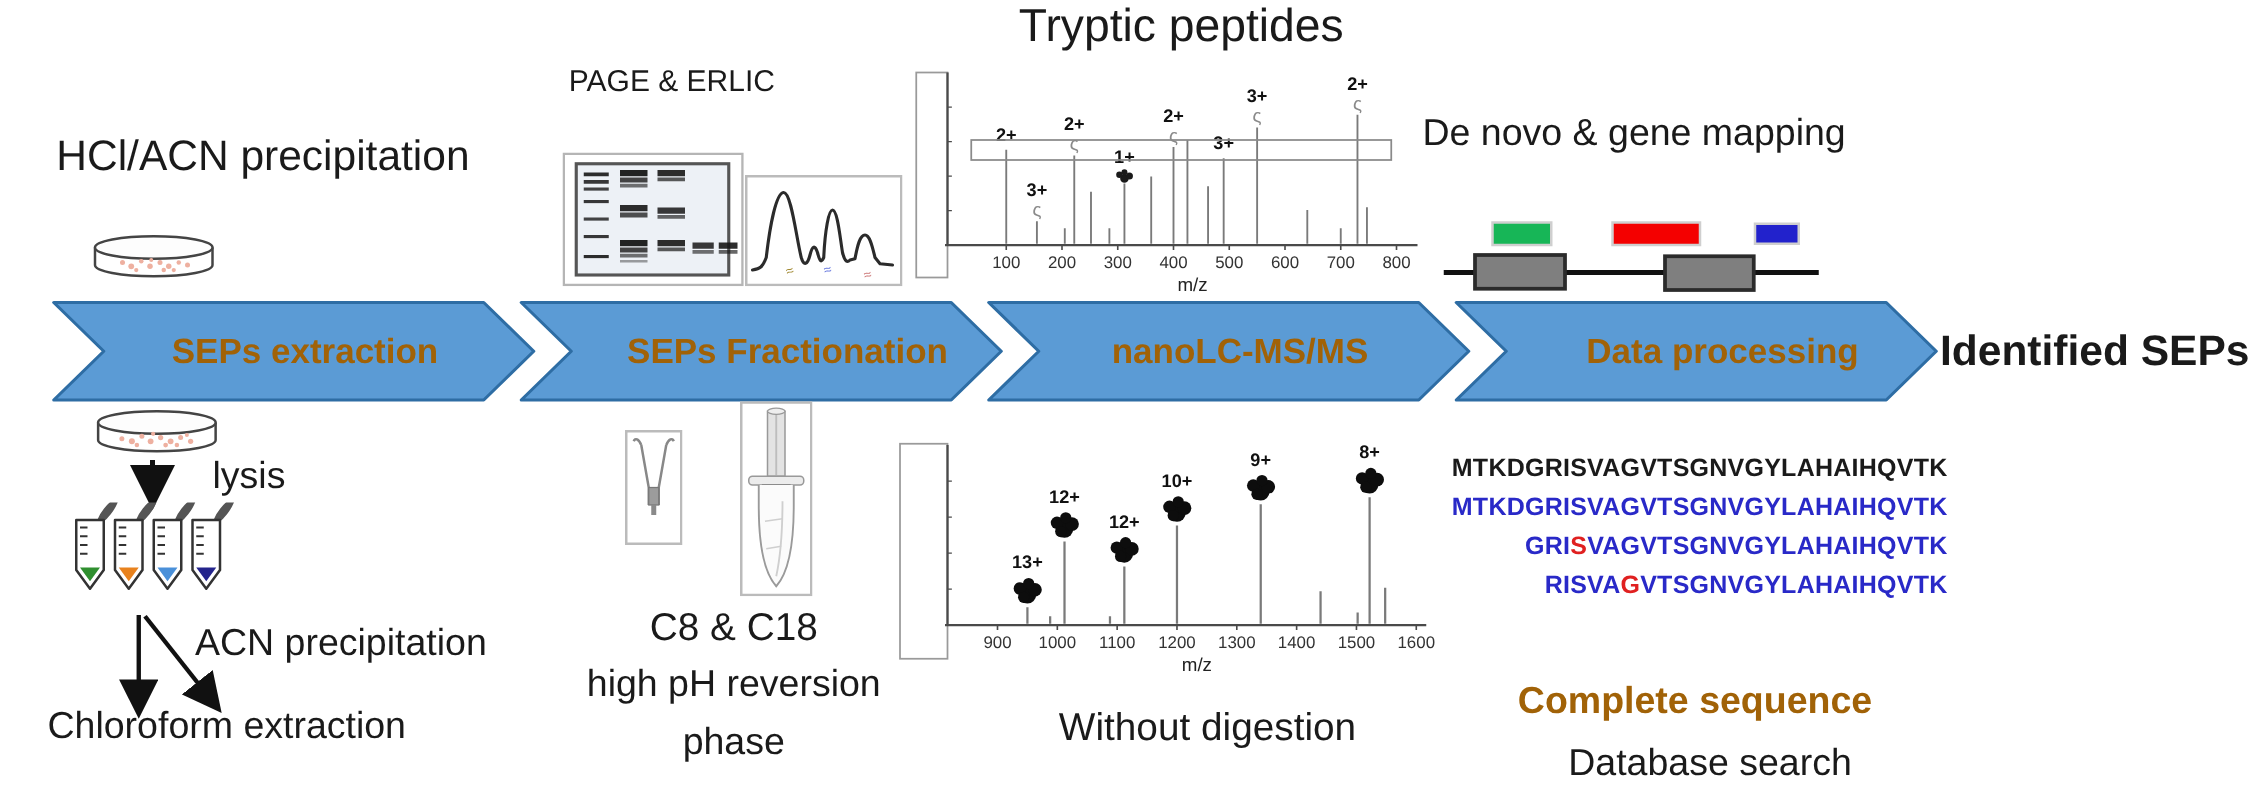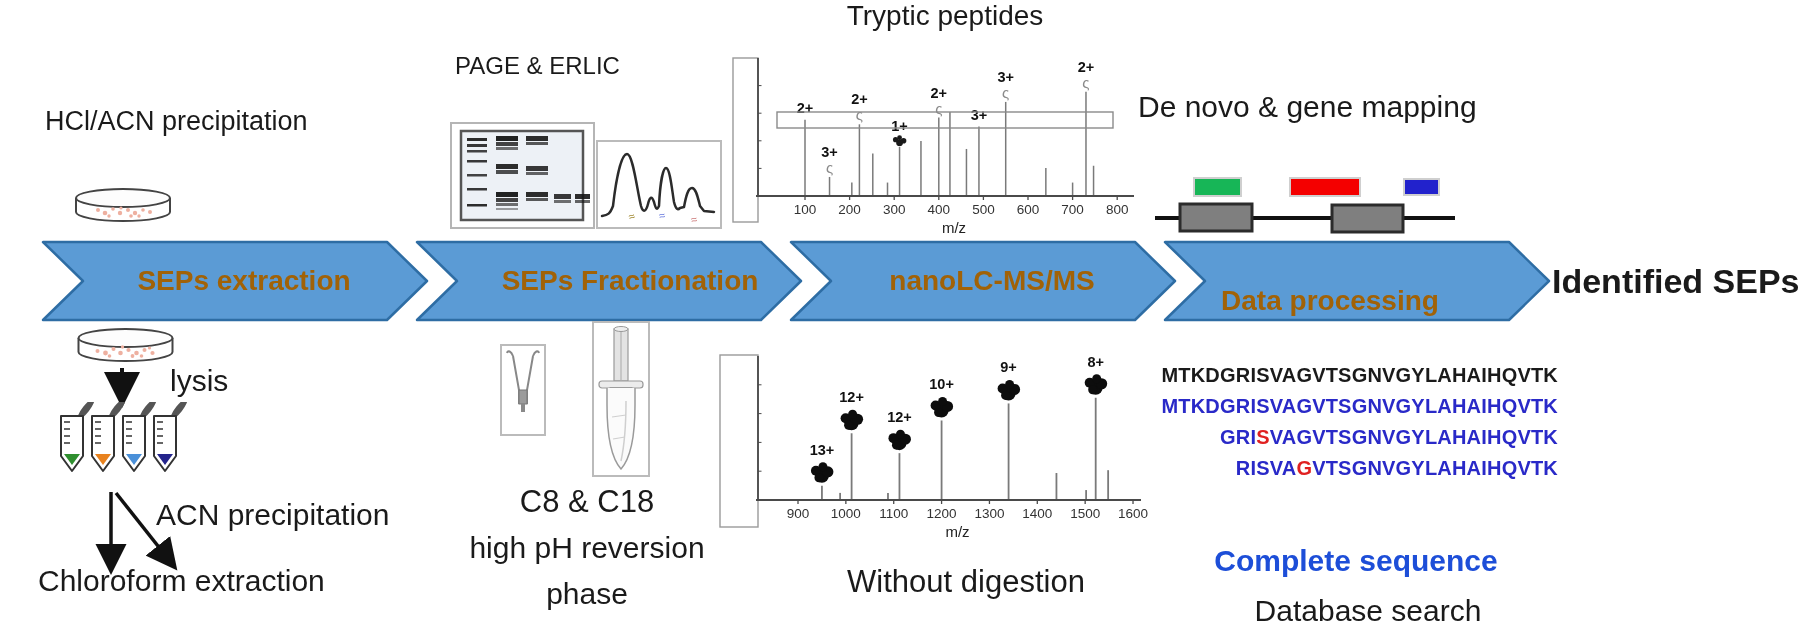--- a/index.html
+++ b/index.html
@@ -7,48 +7,48 @@
           font-family:"Liberation Sans",sans-serif;color:#1a1a1a;overflow:hidden;}
   .lbl{position:absolute;white-space:nowrap;}
   svg{position:absolute;}
   svg text{font-family:"Liberation Sans",sans-serif;}
   .tick{font-size:13.5px;fill:#333;}
   .axis-label{font-size:15px;fill:#222;}
   .charge{font-size:14.5px;font-weight:600;fill:#111;}
   .coil{font-size:15px;fill:#8a8a8a;}
   .squig{font-size:11px;}
   
-  .hcl{left:45px;top:106px;font-size:27px;}
+  .hcl{left:45px;top:106px;font-size:34px;}
   .page-erlic{left:455px;top:52px;font-size:24px;}
-  .tryptic{left:745px;top:0px;width:400px;text-align:center;font-size:28px;}
+  .tryptic{left:745px;top:0px;width:400px;text-align:center;font-size:37px;}
   .denovo{left:1138px;top:90px;font-size:30px;}
   
   .chev{top:240px;}
   #chev1{left:40px;} #chev2{left:414px;} #chev3{left:788px;} #chev4{left:1162px;}
   .chevpath{fill:#5b9bd5;stroke:#2e6da4;stroke-width:2.5;stroke-linejoin:round;}
   .arrow-label{position:absolute;top:240px;height:82px;line-height:82px;width:390px;
                text-align:center;font-size:28px;font-weight:600;padding-left:18px;
                box-sizing:border-box;color:#a16207;}
-  #alab1{left:40px;} #alab2{left:426px;} #alab3{left:788px;} #alab4{left:1126px;margin-top:20px;}
+  #alab1{left:40px;} #alab2{left:426px;} #alab3{left:788px;} #alab4{left:1174px;}
   .identified{left:1552px;top:240px;height:82px;line-height:82px;font-size:34px;font-weight:600;}
   
   .lysis{left:170px;top:364px;font-size:30px;}
   .acn{left:156px;top:498px;font-size:30px;}
   .chloroform{left:38px;top:564px;font-size:30px;}
   
   .c8{left:437px;top:484px;width:300px;text-align:center;font-size:31px;}
   .highph{left:437px;top:531px;width:300px;text-align:center;font-size:30px;}
   .phase{left:437px;top:577px;width:300px;text-align:center;font-size:30px;}
   
   .without{left:806px;top:564px;width:320px;text-align:center;font-size:31px;}
   
   .seqs{left:1140px;top:360px;width:418px;text-align:right;font-size:20px;
         font-weight:bold;line-height:31px;letter-spacing:0.2px;}
   .c-blue{color:#2929c8;} .c-red{color:#e02020;} .c-black{color:#1a1a1a;}
-  .complete{left:1191px;top:544px;width:330px;text-align:center;font-size:30px;font-weight:600;color:#1d4ed8;}
+  .complete{left:1191px;top:544px;width:330px;text-align:center;font-size:30px;font-weight:600;color:#a16207;}
   .dbsearch{left:1203px;top:594px;width:330px;text-align:center;font-size:30px;}
   
   .dish1{left:73px;top:186px;} .dish2{left:73px;top:326px;}
   .gel{left:450px;top:122px;} .chrom{left:596px;top:140px;}
   .spec-top{left:718px;top:50px;} .spec-bottom{left:715px;top:350px;}
   .genemap{left:1125px;top:170px;}
   .connectors{left:0px;top:320px;}
   .tubes{left:55px;top:402px;}
   .tipbox{left:500px;top:344px;} .colbox{left:592px;top:321px;}
 </style>

